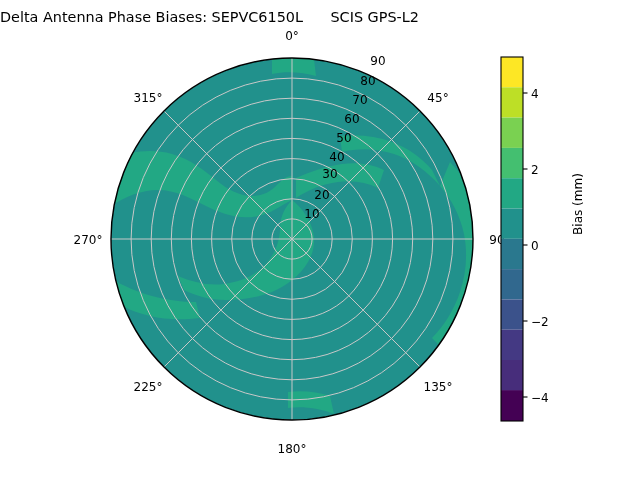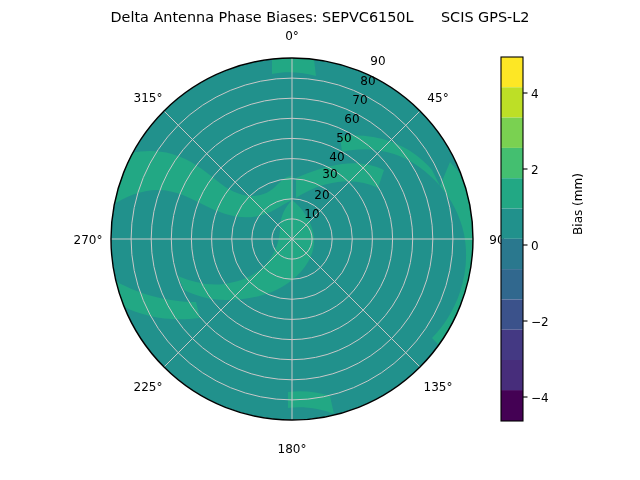--- a/index.html
+++ b/index.html
@@ -13,21 +13,20 @@
     height: 480px;
     background: #ffffff;
     font-family: "DejaVu Sans", sans-serif;
     overflow: hidden;
   }
   #fig-title {
     position: absolute;
     left: 0;
     top: 9px;
     width: 640px;
-    text-align: center;
     font-size: 14.4px;
     color: #000000;
     white-space: pre;
   }
   #polar-wrap {
     position: absolute;
     left: 0;
     top: 0;
     width: 640px;
     height: 480px;

